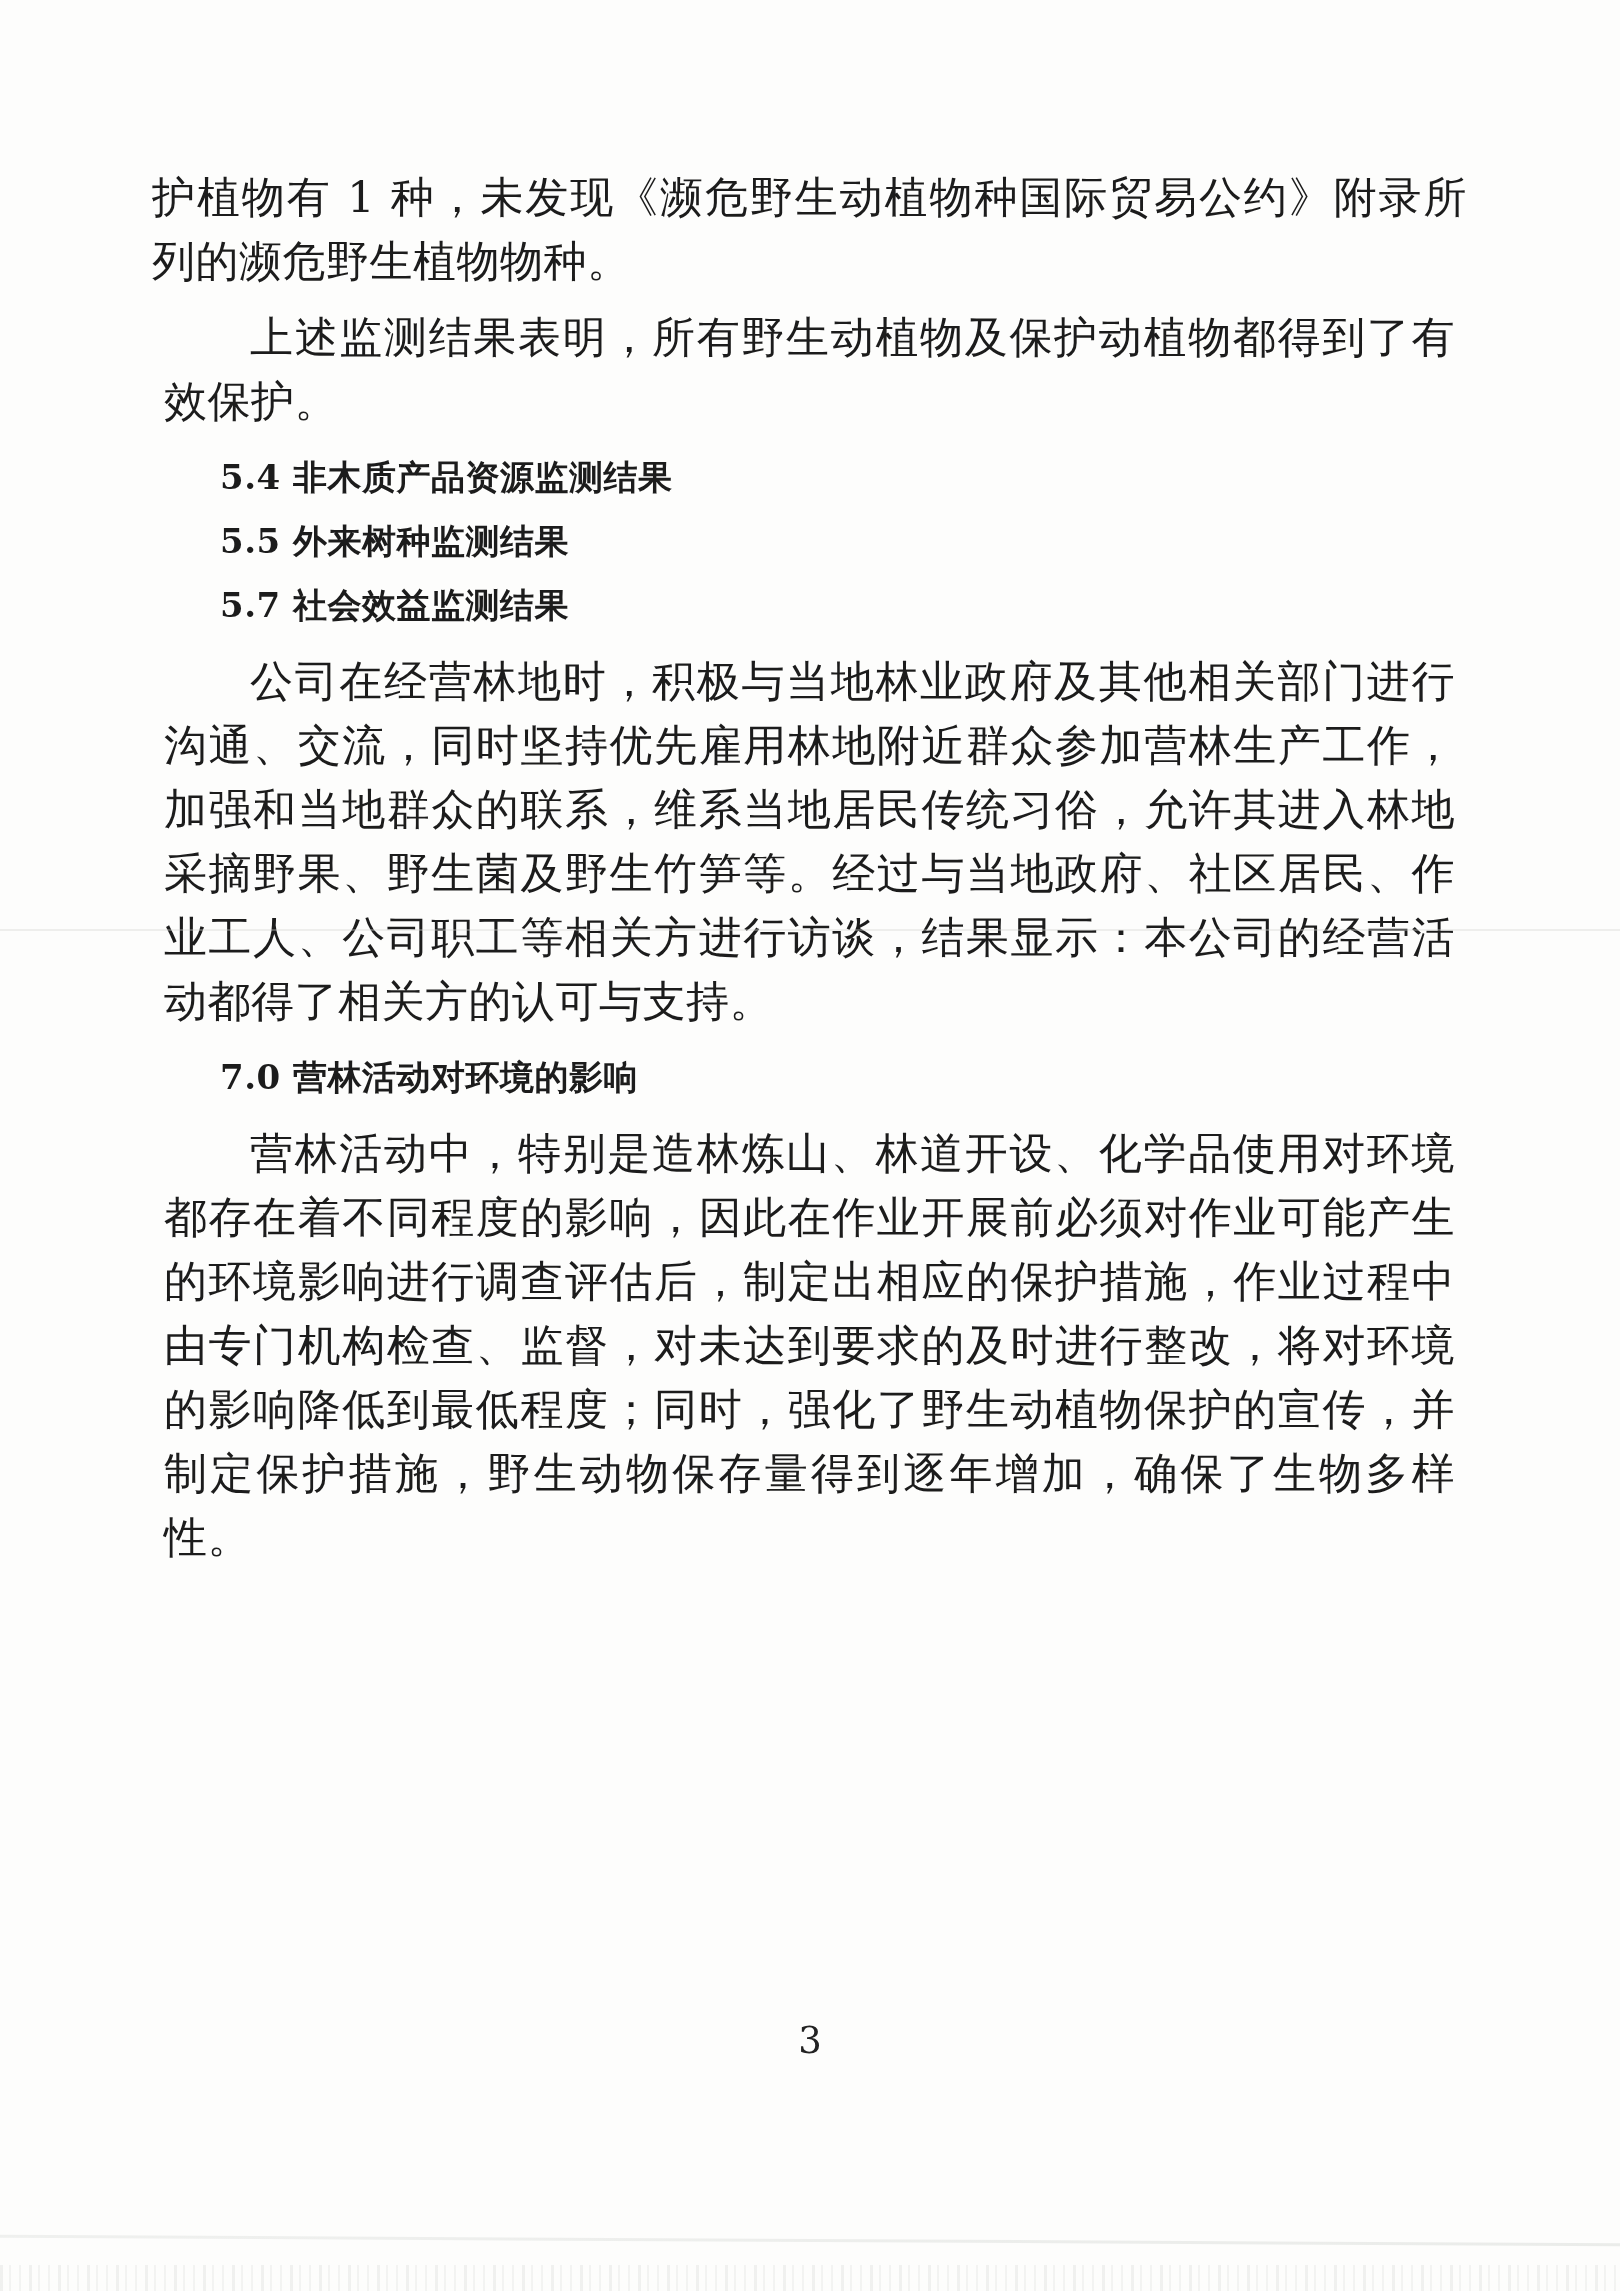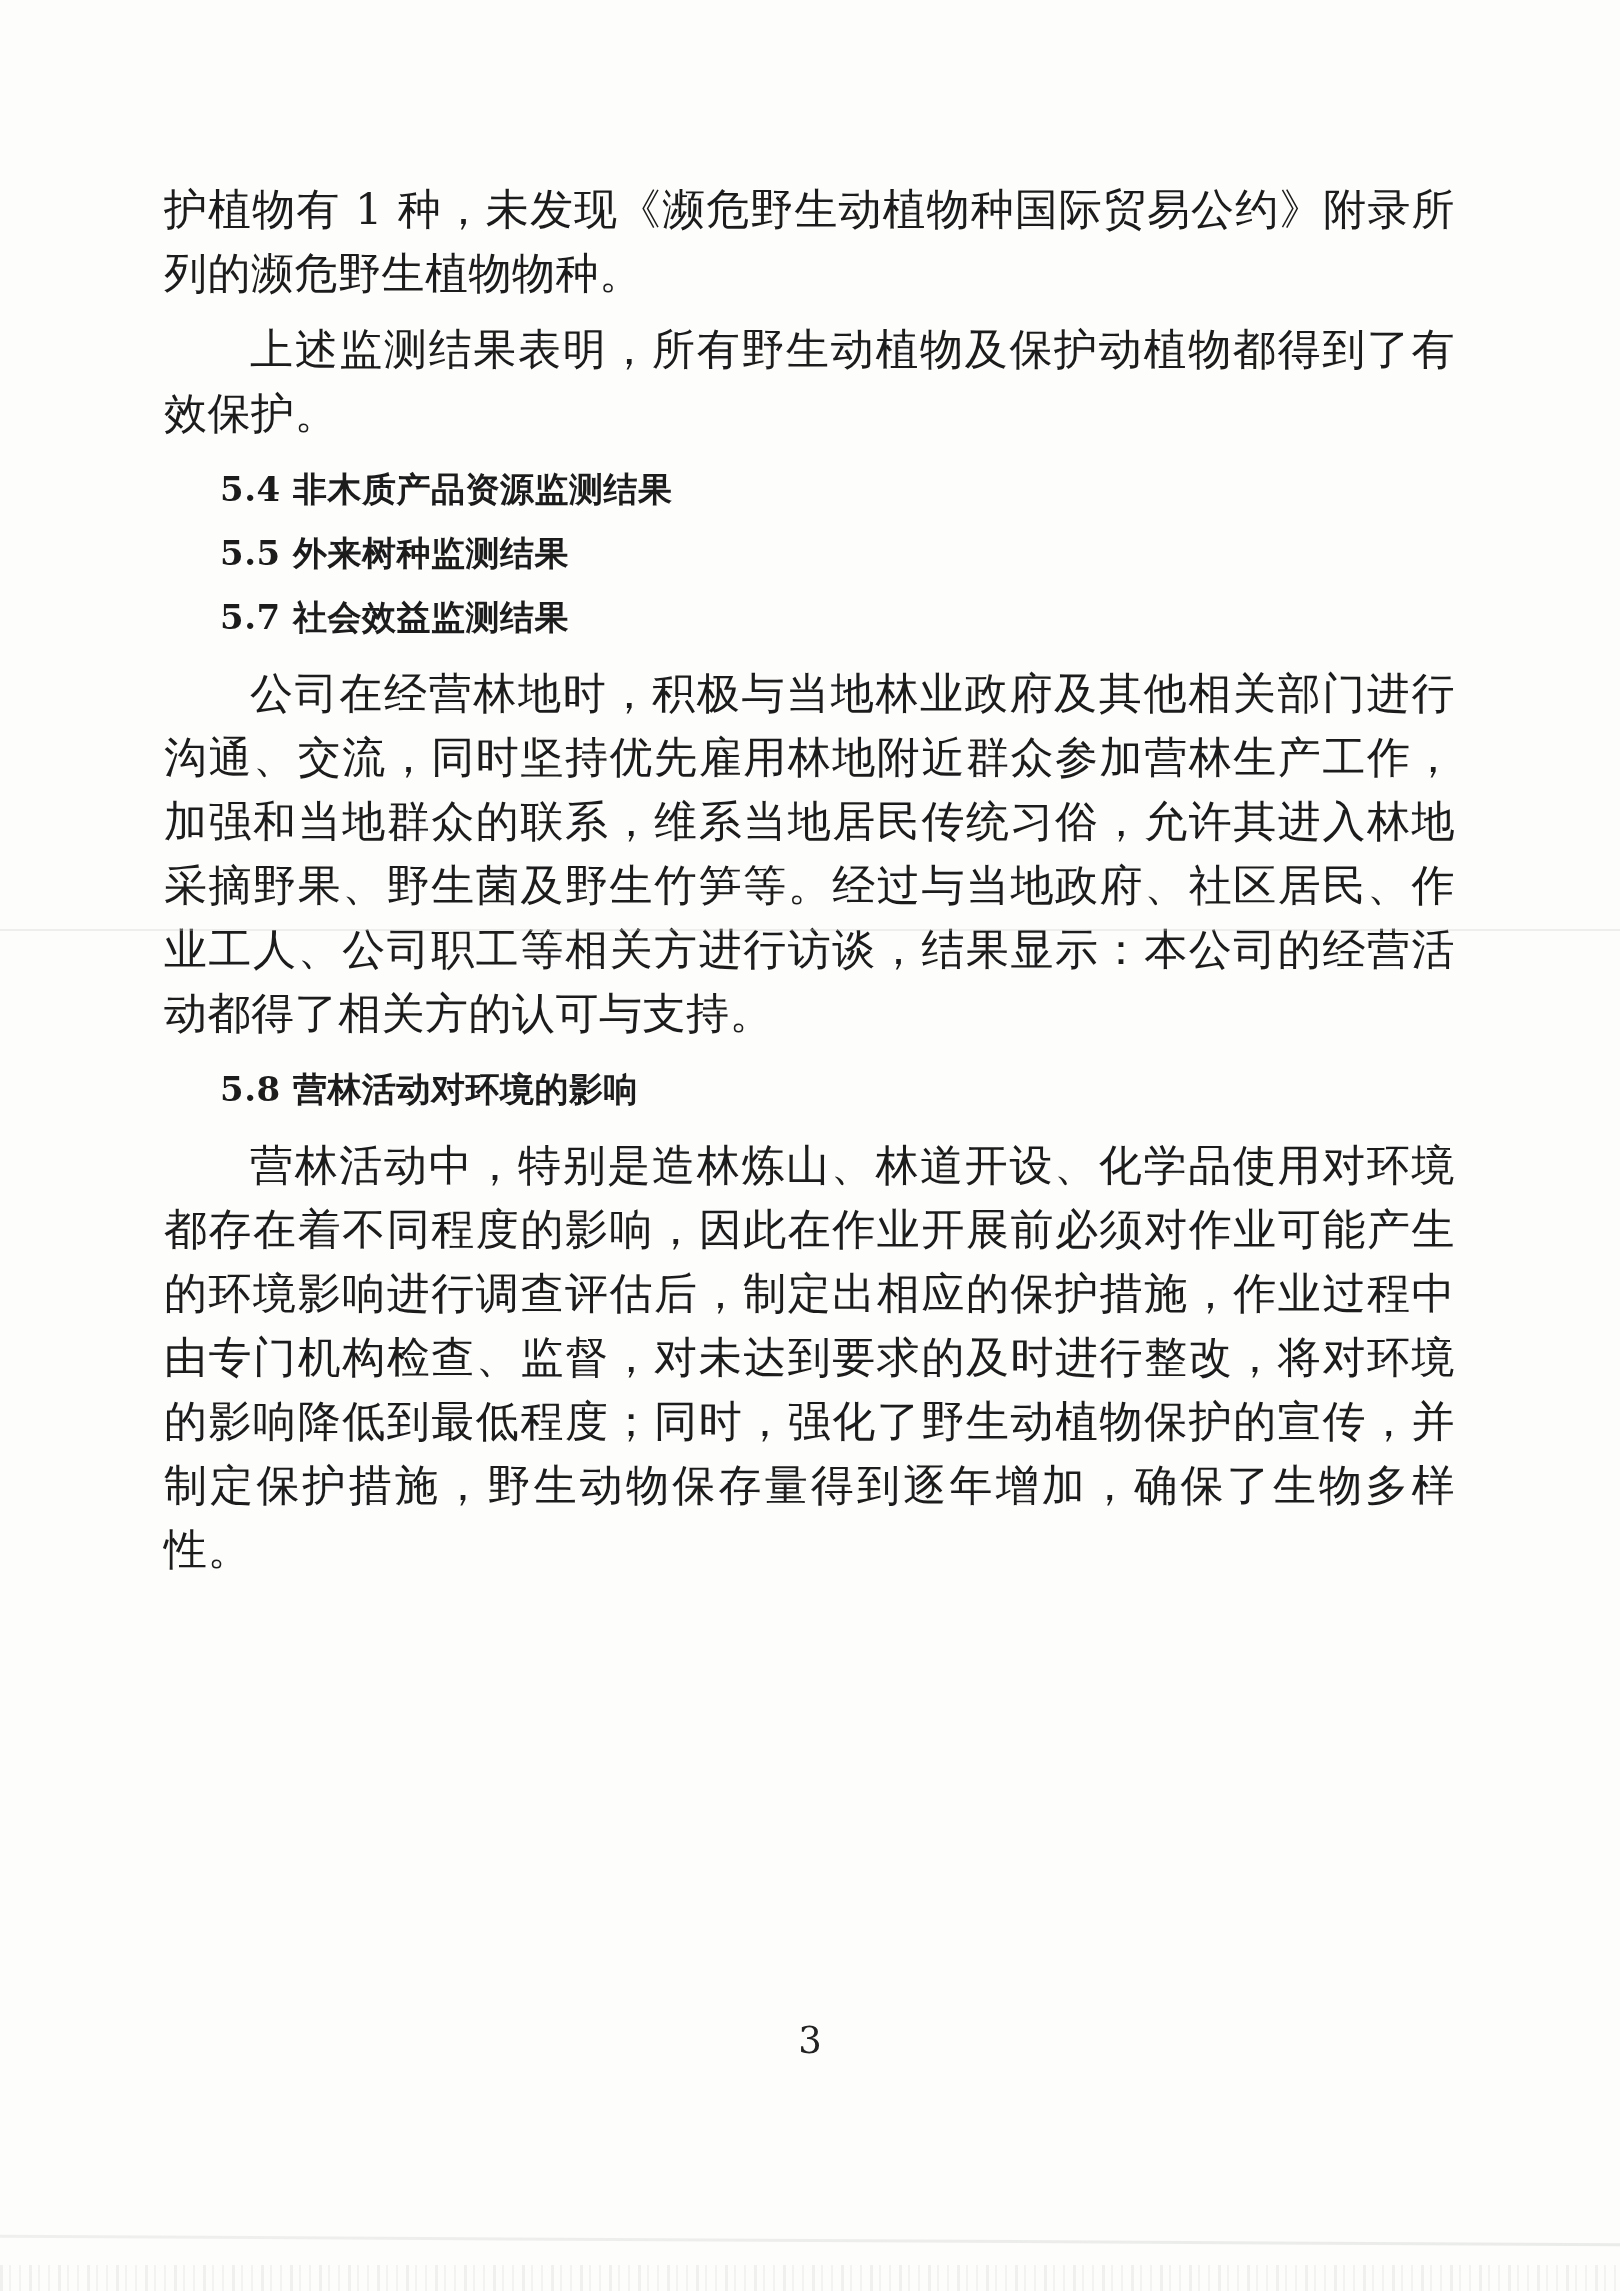--- a/index.html
+++ b/index.html
@@ -24,21 +24,21 @@
     font-size: 43px;
     line-height: 64px;
     text-align: justify;
     letter-spacing: 0.5px;
   }
   .para {
     margin: 12px;
     text-indent: 2em;
   }
   .para-cont {
-    margin: 12px;
+    margin: 0;
     text-indent: 0;
   }
   .heading {
     margin: 0;
     font-size: 34px;
     line-height: 64px;
     font-weight: 700;
     text-indent: 2em;
     letter-spacing: 0.5px;
   }
@@ -93,21 +93,21 @@
 
 <div class="page">
 
   <div class="text-block">
     <p class="para-cont">护植物有 1 种，未发现《濒危野生动植物种国际贸易公约》附录所列的濒危野生植物物种。</p>
     <p class="para">上述监测结果表明，所有野生动植物及保护动植物都得到了有效保护。</p>
     <h2 class="heading">5.4 非木质产品资源监测结果</h2>
     <h2 class="heading">5.5 外来树种监测结果</h2>
     <h2 class="heading">5.7 社会效益监测结果</h2>
     <p class="para">公司在经营林地时，积极与当地林业政府及其他相关部门进行沟通、交流，同时坚持优先雇用林地附近群众参加营林生产工作，加强和当地群众的联系，维系当地居民传统习俗，允许其进入林地采摘野果、野生菌及野生竹笋等。经过与当地政府、社区居民、作业工人、公司职工等相关方进行访谈，结果显示：本公司的经营活动都得了相关方的认可与支持。</p>
-    <h2 class="heading">5.8 营林活动对环境的影响</h2>
+    <h2 class="heading">7.0 营林活动对环境的影响</h2>
     <p class="para">营林活动中，特别是造林炼山、林道开设、化学品使用对环境都存在着不同程度的影响，因此在作业开展前必须对作业可能产生的环境影响进行调查评估后，制定出相应的保护措施，作业过程中由专门机构检查、监督，对未达到要求的及时进行整改，将对环境的影响降低到最低程度；同时，强化了野生动植物保护的宣传，并制定保护措施，野生动物保存量得到逐年增加，确保了生物多样性。</p>
   </div>
 
   <div class="page-number">3</div>
 
   <div class="scan-streak"></div>
   <div class="scan-fold-line"></div>
   <div class="scan-noise"></div>
 
 </div>

